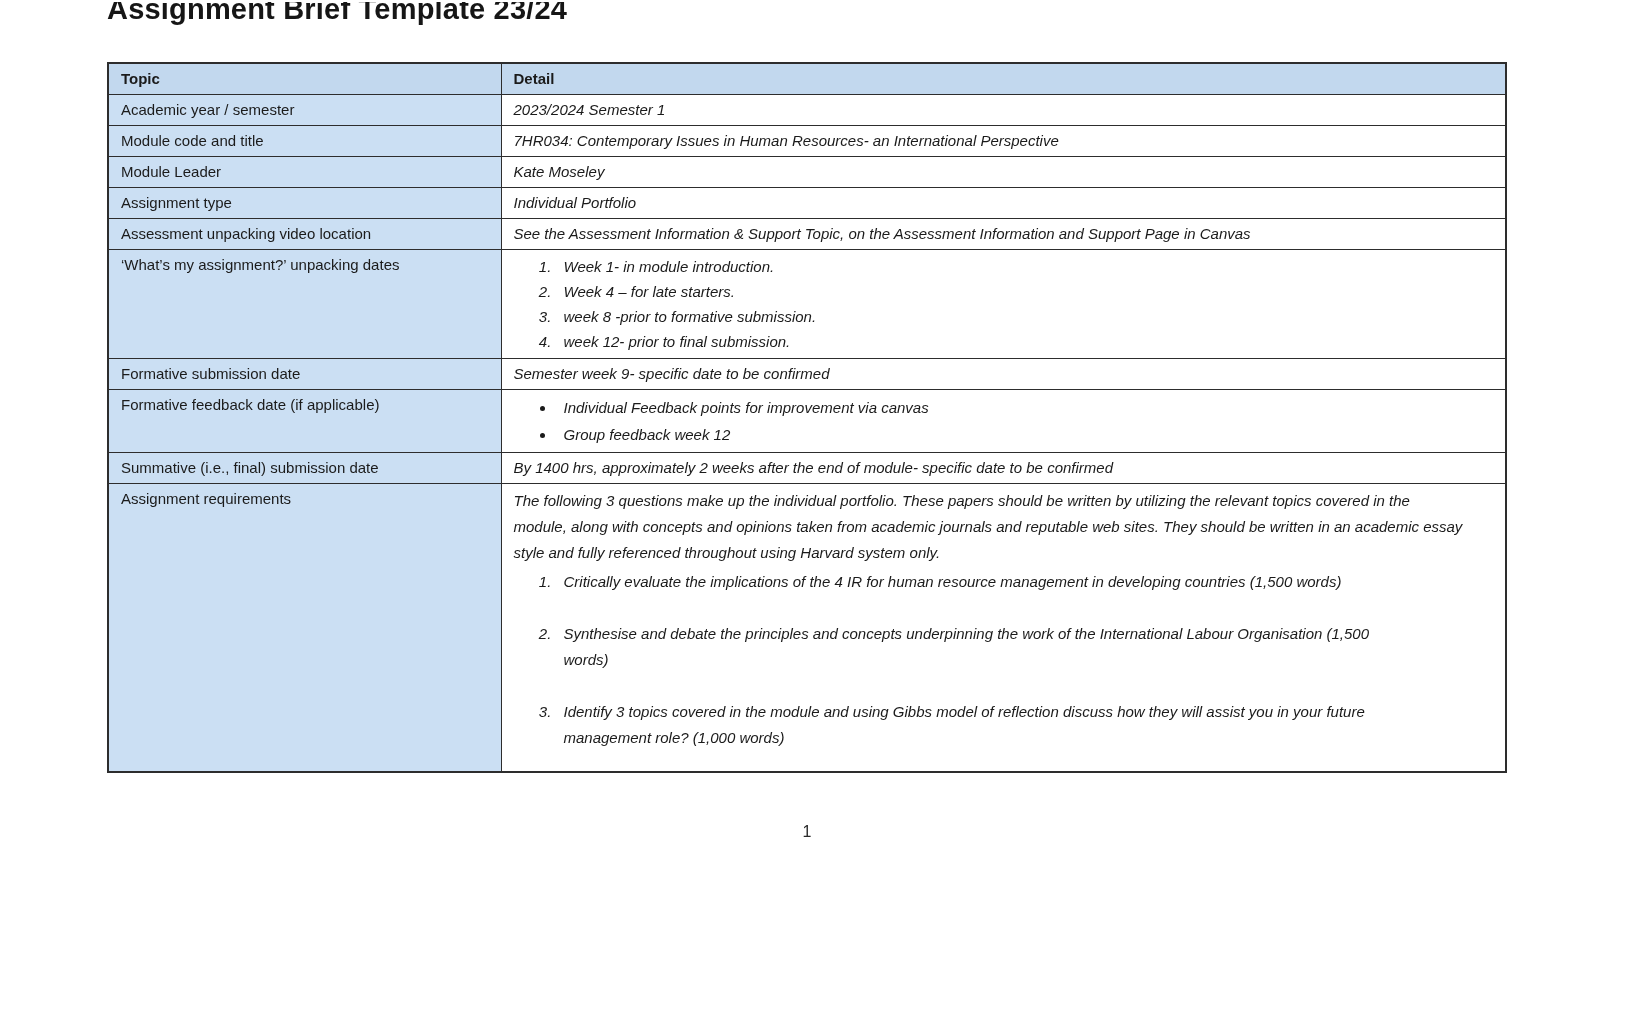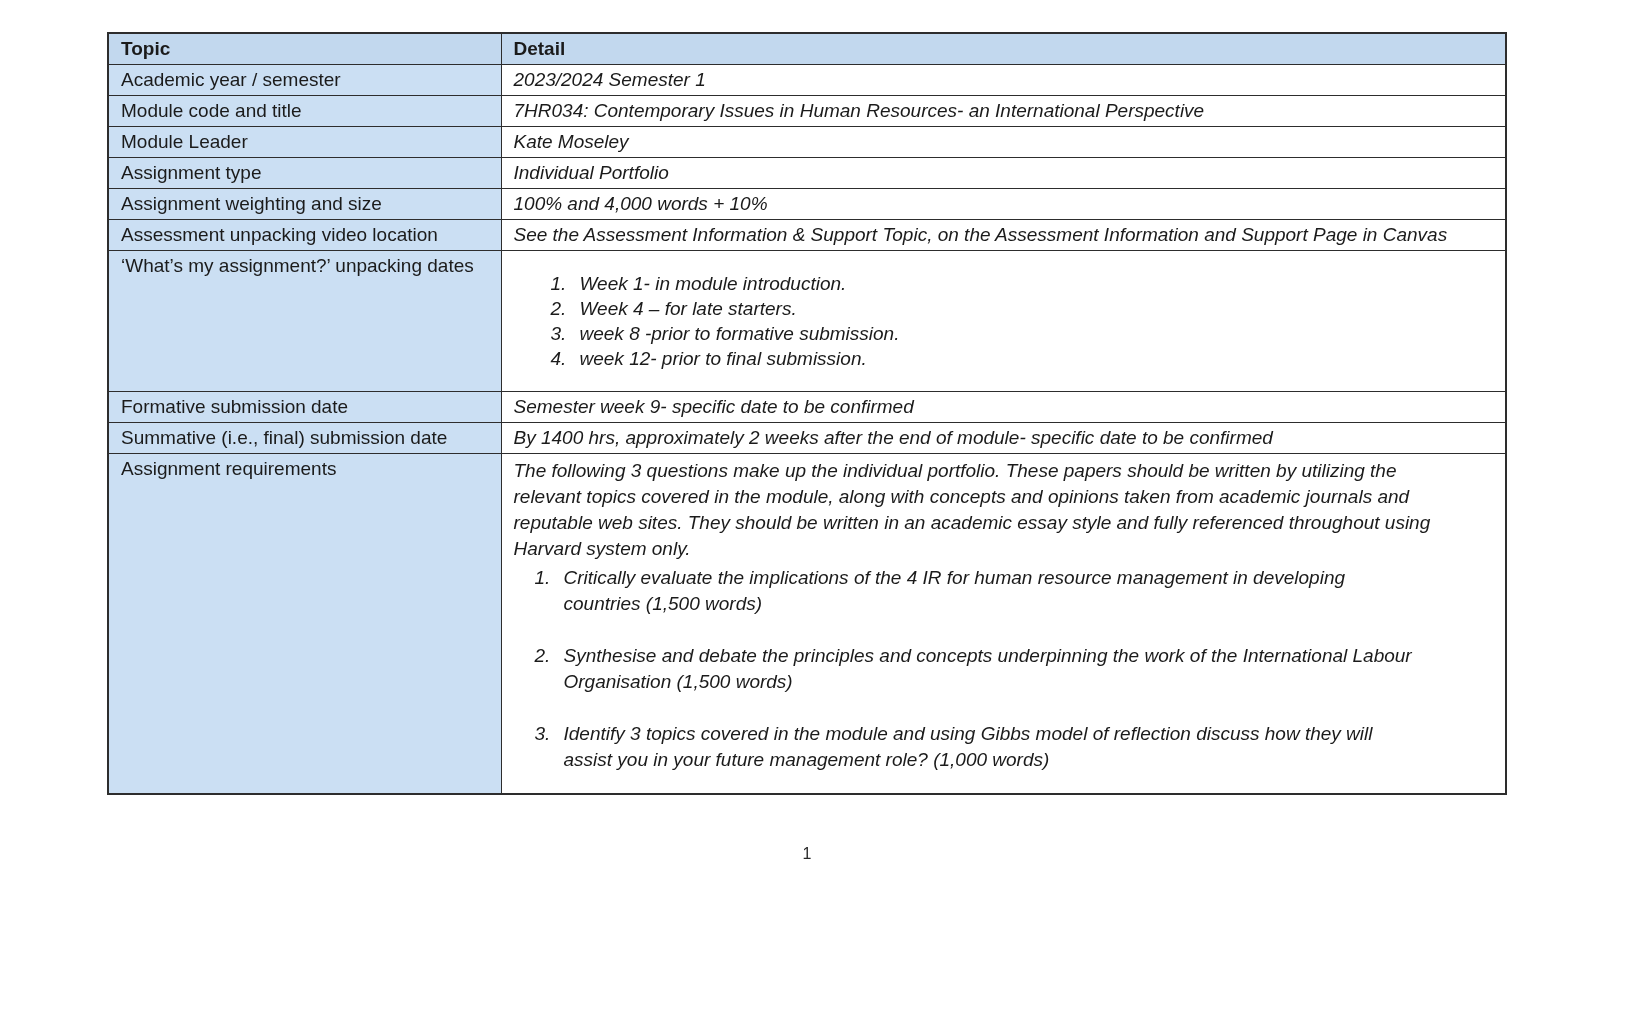--- a/index.html
+++ b/index.html
@@ -40,21 +40,21 @@
     width: 1400px;
     border-collapse: collapse;
     table-layout: fixed;
     border: 2.5px solid var(--border_color);
   }
   col.c1 { width: 393px; }
   table.brief th, table.brief td {
     border: 1.5px solid var(--border_color);
     vertical-align: top;
     padding: 4px 10px 4px 12px;
-    font-size: 19px;
+    font-size: 15px;
     line-height: 22px;
   }
   th.hdr {
     text-align: left;
     background: var(--header_bg);
     font-weight: 700;
     font-size: 18px;
     height: 31px;
     padding-top: 5px;
   }
@@ -62,21 +62,21 @@
     background: var(--label_bg);
     font-style: normal;
   }
   td.detail {
     background: #ffffff;
     font-style: italic;
     padding-left: 13px;
   }
   tr.single td { height: 29px; }
   ol.num-list, ul.dot-list {
-    margin: 16px;
+    margin: 0;
     padding-left: 42px;
   }
   ol.num-list li { line-height: 25px; padding-left: 8px; }
   ul.dot-list li { line-height: 27px; padding-left: 8px; }
   td.req { padding-bottom: 10px; }
   td.req p {
     margin: 0;
     max-width: 950px;
     line-height: 26px;
   }
@@ -92,20 +92,23 @@
     text-align: center;
     font-size: 16px;
     color: #2a2a2a;
   }
 </style>
 </head>
 <body>
 
 <div class="page">
 
+  <div class="title-clip">
+    <span>Assignment Brief Template 23/24</span>
+  </div>
 
   <table class="brief">
     <colgroup>
         <col class="c1">
         <col class="c2">
       </colgroup>
     <thead>
       <tr>
         <th class="hdr">Topic</th>
         <th class="hdr">Detail</th>
@@ -122,41 +125,46 @@
       </tr>
       <tr class="single">
         <td class="label">Module Leader</td>
         <td class="detail">Kate Moseley</td>
       </tr>
       <tr class="single">
         <td class="label">Assignment type</td>
         <td class="detail">Individual Portfolio</td>
       </tr>
       <tr class="single">
-        <td class="label">Assignment weighting and size</td>
-        <td class="detail">100% and 4,000 words + 10%</td>
-      </tr>
-      <tr class="single">
         <td class="label">Assessment unpacking video location</td>
         <td class="detail">See the Assessment Information &amp; Support Topic, on the Assessment Information and Support Page in Canvas</td>
       </tr>
       <tr>
         <td class="label">‘What’s my assignment?’ unpacking dates</td>
         <td class="detail">
           <ol class="num-list">
             <li>Week 1- in module introduction.</li>
             <li>Week 4 – for late starters.</li>
             <li>week 8 -prior to formative submission.</li>
             <li>week 12- prior to final submission.</li>
           </ol>
         </td>
       </tr>
       <tr class="single">
         <td class="label">Formative submission date</td>
         <td class="detail">Semester week 9- specific date to be confirmed</td>
+      </tr>
+      <tr>
+        <td class="label">Formative feedback date (if applicable)</td>
+        <td class="detail">
+          <ul class="dot-list">
+            <li>Individual Feedback points for improvement via canvas</li>
+            <li>Group feedback week 12</li>
+          </ul>
+        </td>
       </tr>
       <tr class="single">
         <td class="label">Summative (i.e., final) submission date</td>
         <td class="detail">By 1400 hrs, approximately 2 weeks after the end of module- specific date to be confirmed</td>
       </tr>
       <tr>
         <td class="label">Assignment requirements</td>
         <td class="detail req">
           <p>The following 3 questions make up the individual portfolio. These papers should be written by utilizing the relevant topics covered in the module, along with concepts and opinions taken from academic journals and reputable web sites. They should be written in an academic essay style and fully referenced throughout using Harvard system only.</p>
           <ol class="num-list req-list">

